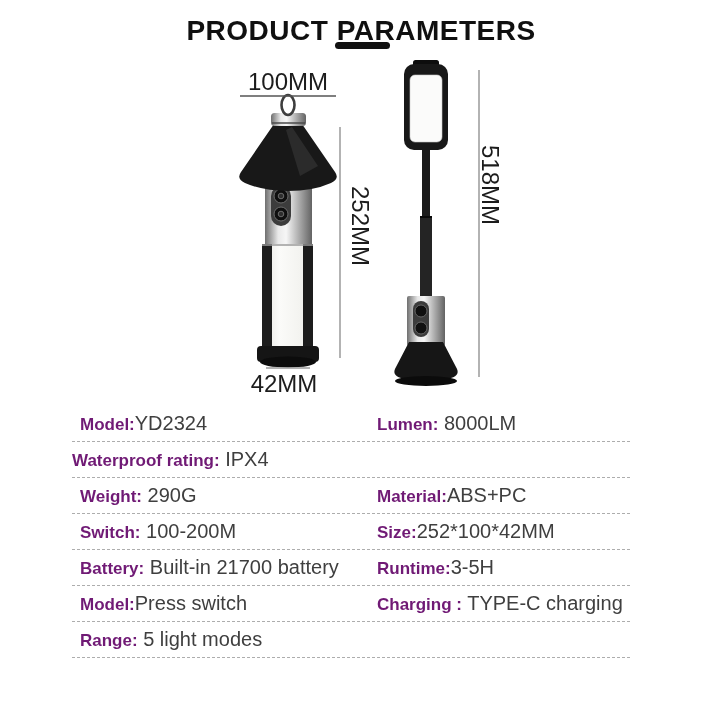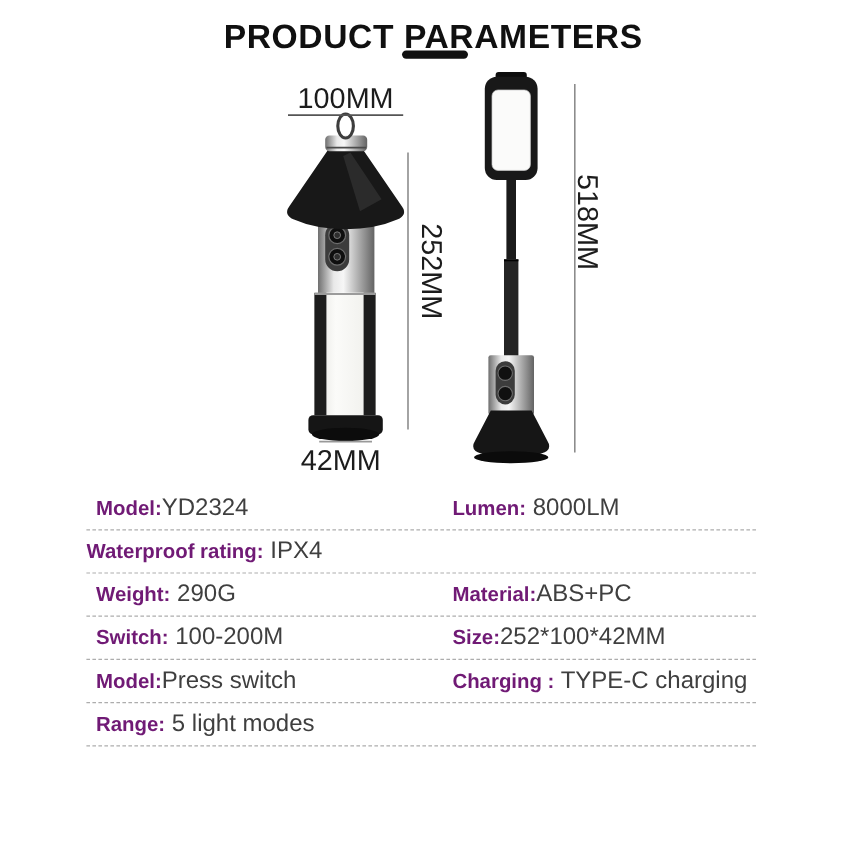--- a/index.html
+++ b/index.html
@@ -119,20 +119,24 @@
     <div class="spec-row">
       <div class="spec-cell cell-left"><span class="spec-label">Weight:</span><span class="spec-value"> 290G</span></div>
       <div class="spec-cell cell-right"><span class="spec-label">Material:</span><span class="spec-value">ABS+PC</span></div>
     </div>
 
     <div class="spec-row">
       <div class="spec-cell cell-left"><span class="spec-label">Switch:</span><span class="spec-value"> 100-200M</span></div>
       <div class="spec-cell cell-right"><span class="spec-label">Size:</span><span class="spec-value">252*100*42MM</span></div>
     </div>
 
+    <div class="spec-row">
+      <div class="spec-cell cell-left"><span class="spec-label">Battery:</span><span class="spec-value"> Built-in 21700 battery</span></div>
+      <div class="spec-cell cell-right"><span class="spec-label">Runtime:</span><span class="spec-value">3-5H</span></div>
+    </div>
 
     <div class="spec-row">
       <div class="spec-cell cell-left"><span class="spec-label">Model:</span><span class="spec-value">Press switch</span></div>
       <div class="spec-cell cell-right"><span class="spec-label">Charging :</span><span class="spec-value"> TYPE-C charging</span></div>
     </div>
 
     <div class="spec-row">
       <div class="spec-cell cell-left"><span class="spec-label">Range:</span><span class="spec-value"> 5 light modes</span></div>
       <div class="spec-cell cell-right"><span class="spec-label"></span><span class="spec-value"></span></div>
     </div>

